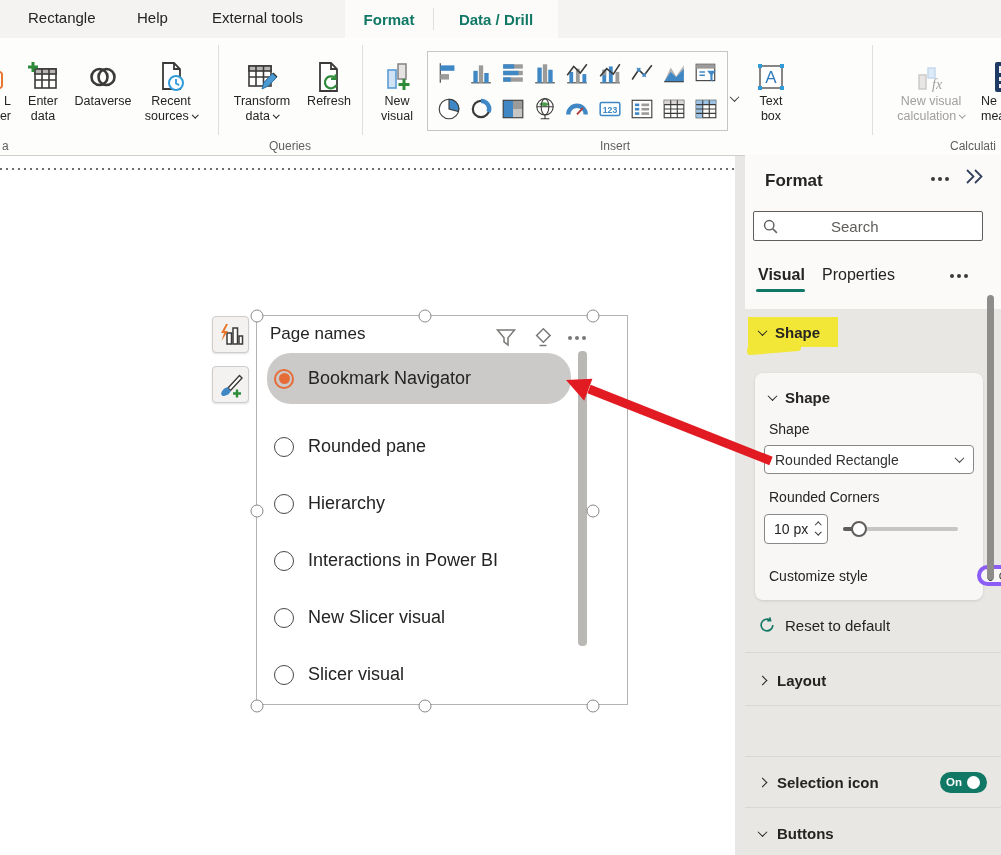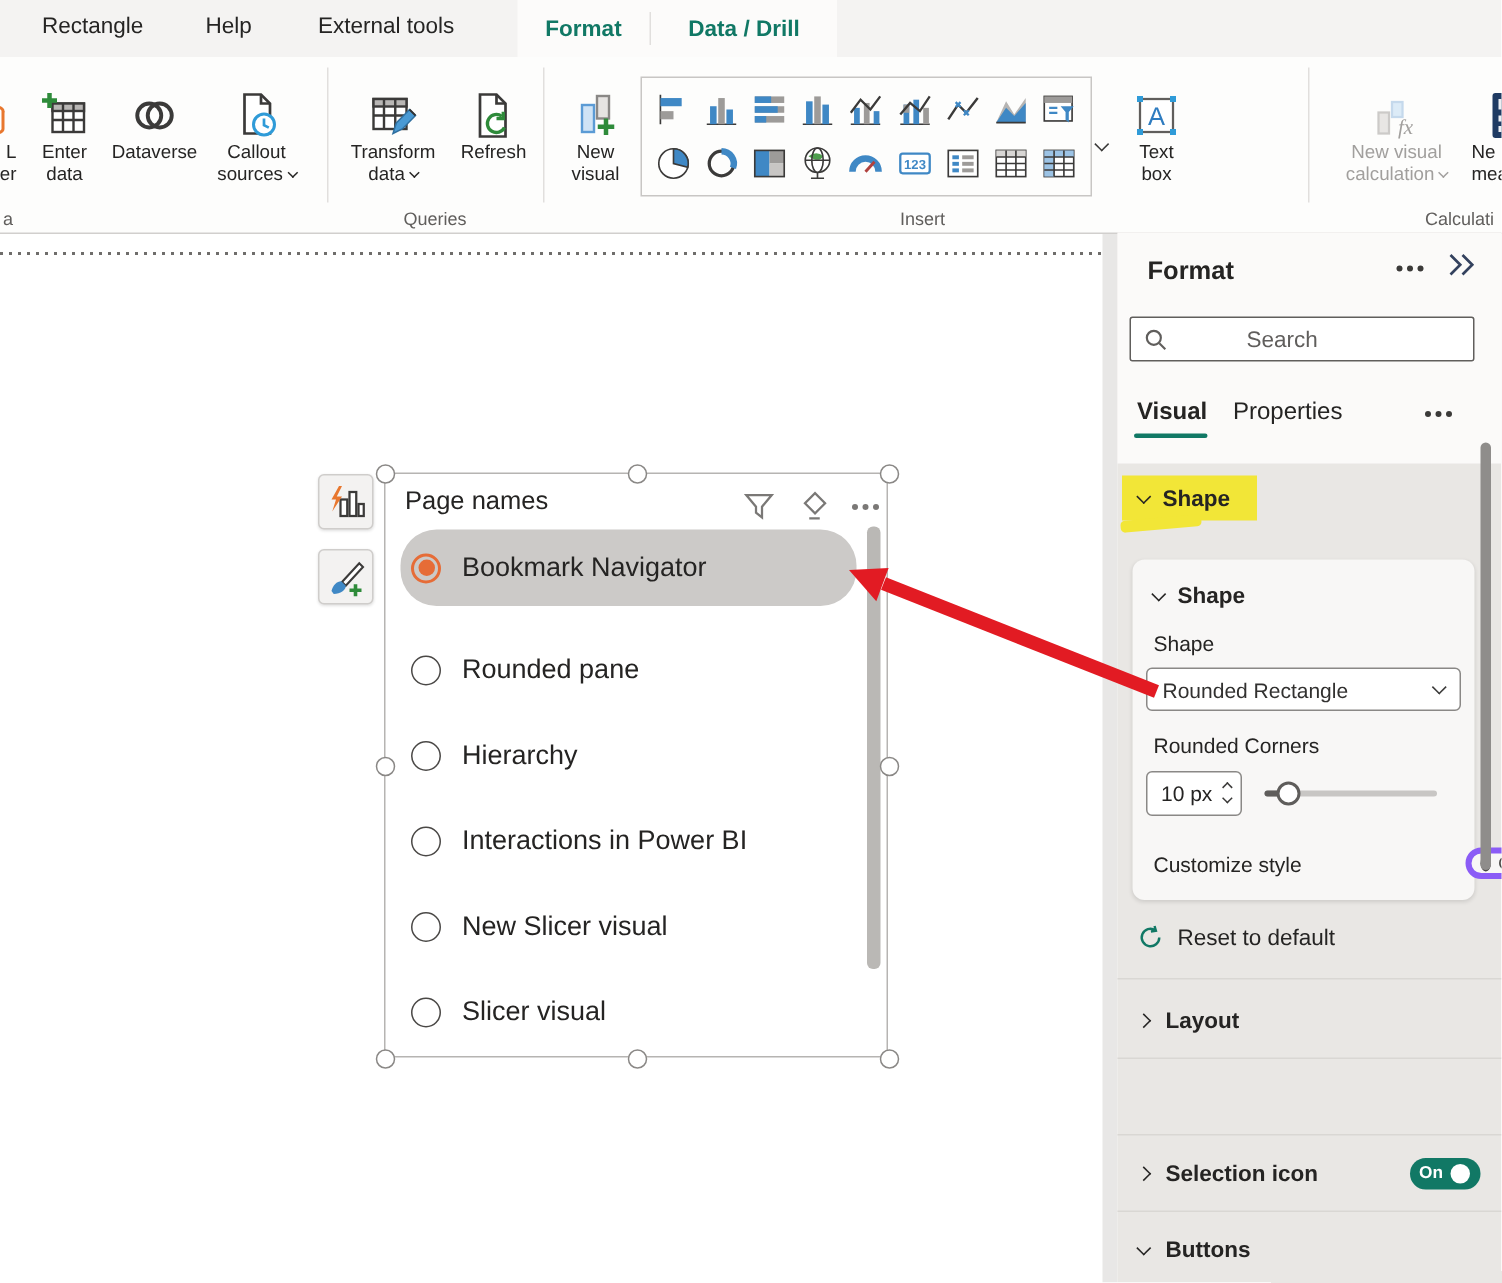--- a/index.html
+++ b/index.html
@@ -34,21 +34,21 @@
   .chev.right { transform:rotate(-45deg); }
   .chev.up { transform:rotate(-135deg); }
   .chev.tiny { width:4.5px; height:4.5px; border-width:1.3px; }
 
   
   .canvas { position:absolute; left:0; top:156px; width:745px; height:699px; background:#fff; }
   .page-edge { position:absolute; left:0; top:12px; width:735px; height:2px;
      background-image:repeating-linear-gradient(90deg,#6f6d6b 0 2px,transparent 2px 6px); }
   .gapstrip { position:absolute; left:735px; top:0; width:10px; height:699px; background:#e8e7e6; }
 
-  .visual-frame { position:absolute; left:256px; top:159px; width:336px; height:390px; border:1px solid #b6b4b2; background:#fff; }
+  .visual-frame { position:absolute; left:256px; top:159px; width:372px; height:390px; border:1px solid #b6b4b2; background:#fff; }
   .handle { position:absolute; width:13px; height:13px; border-radius:50%; background:#fff; border:1px solid #8a8886; transform:translate(-50%,-50%); }
   .slicer-title { position:absolute; left:13px; top:8px; font-size:17px; color:#252423; white-space:nowrap; }
   .slicer-hicons { position:absolute; left:237px; top:10px; display:flex; gap:13px; align-items:center; color:#7a7876; }
   .dots3 { display:flex; gap:3px; align-items:center; }
   .dots3 i { width:4px; height:4px; border-radius:50%; background:currentColor; }
   .slicer-scroll { position:absolute; left:321px; top:35px; width:9px; height:295px; background:#bab8b5; border-radius:4px; }
   #slicer-items { position:absolute; left:10px; top:37px; width:304px; }
   .slicer-item { display:flex; align-items:center; height:57px; padding-left:7px; }
   .slicer-item.selected { height:51px; border-radius:24px; background:var(--selected-pill); margin-bottom:14px; }
   .radio { width:20px; height:20px; border-radius:50%; border:1.5px solid #4a4846; flex:none; background:transparent; }
@@ -163,21 +163,21 @@
     <div class="ric">
         <span>
           <svg width="34" height="34" viewBox="0 0 34 34">
             <path d="M9 3h11l6 6v20H9z" fill="#fff" stroke="#3b3a39" stroke-width="1.8"></path>
             <path d="M20 3v6h6" fill="none" stroke="#3b3a39" stroke-width="1.8"></path>
             <circle cx="22" cy="23" r="7" fill="#fff" stroke="#2f9bd8" stroke-width="2"></circle>
             <path d="M22 19v4.5l3.2 1.6" stroke="#2f9bd8" stroke-width="1.8" fill="none"></path>
           </svg>
         </span>
       </div>
-    <div class="l">Callout</div>
+    <div class="l">Recent</div>
     <div class="l">
         <span>sources</span>
         <span class="chev down tiny"></span>
       </div>
   </div>
 
   <div class="rsep" style="left:218px"></div>
 
   <div class="rbtn" style="left:224px;width:76px">
     <div class="ric">

